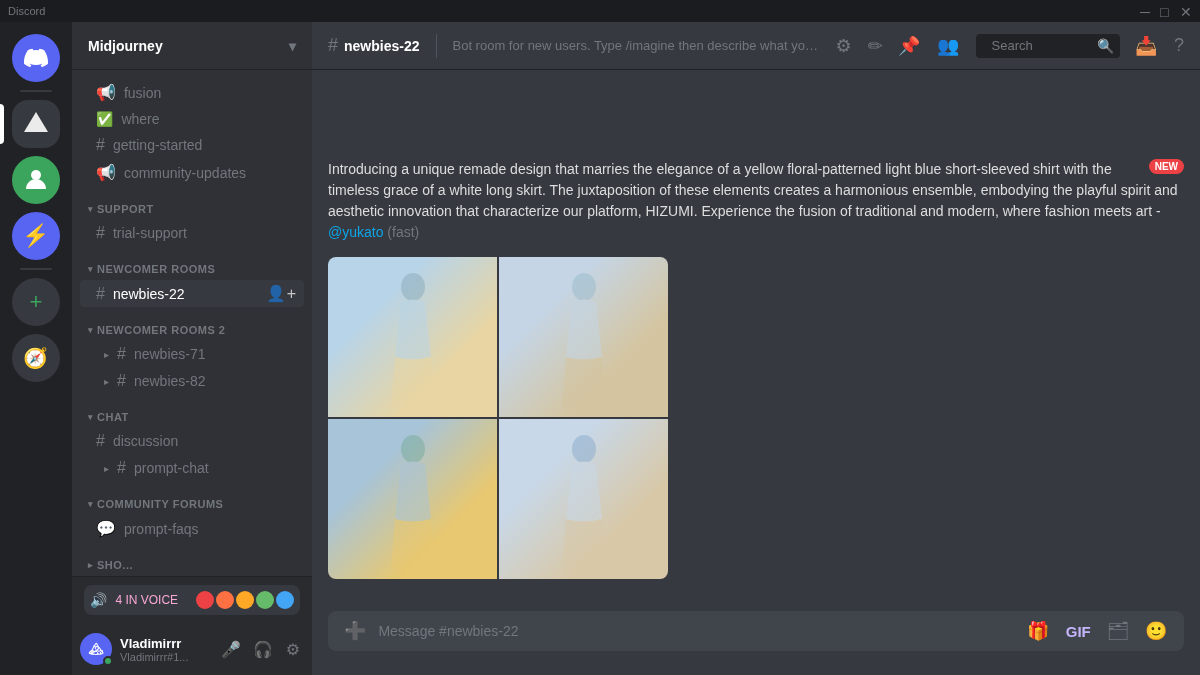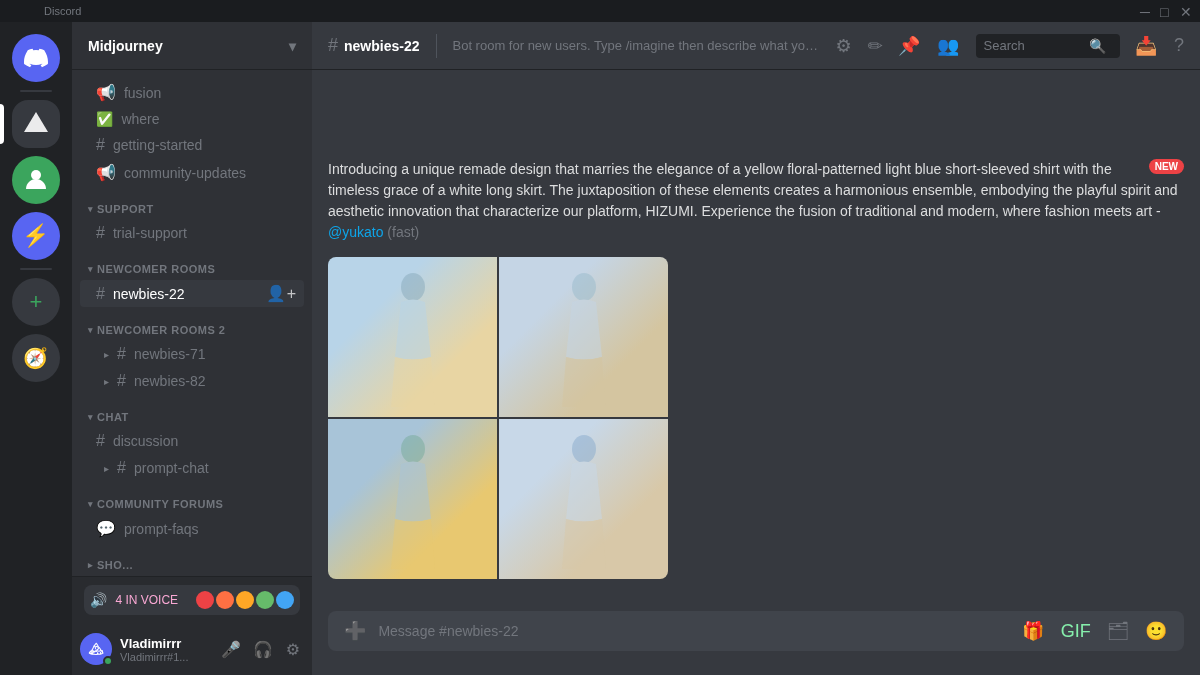--- a/index.html
+++ b/index.html
@@ -20,21 +20,21 @@
       height: 22px;
       background: #1a1c1f;
       display: flex;
       align-items: center;
       justify-content: space-between;
       padding: 0 8px;
       font-size: 11px;
       color: #72767d;
       flex-shrink: 0;
     }
-    .title-bar-left { display: flex; align-items: center; gap: 6px; margin-left: 36px; }
+    .title-bar-left { display: flex; align-items: center; gap: 6px; }
     .title-bar-controls { display: flex; gap: 8px; }
     .title-bar-btn { width: 12px; height: 12px; cursor: pointer; color: #72767d; font-size: 14px; line-height: 1; }
 
     
     .app-layout {
       display: flex;
       flex: 1;
       overflow: hidden;
     }
 
@@ -219,21 +219,21 @@
     }
     .chat-header-channel { display: flex; align-items: center; gap: 6px; font-weight: 600; color: #fff; }
     .chat-header-hash { color: #72767d; font-size: 18px; font-weight: 400; }
     .chat-header-divider { width: 1px; height: 24px; background: #4f545c; margin: 0 4px; }
     .chat-header-desc { color: #72767d; font-size: 13px; overflow: hidden; text-overflow: ellipsis; white-space: nowrap; flex: 1; }
     .header-icons { display: flex; align-items: center; gap: 16px; color: #72767d; }
     .header-icon { cursor: pointer; font-size: 18px; }
     .search-bar {
       background: #202225;
       border-radius: 4px;
-      padding: 4px 8px;
+      padding: 4px 16px;
       display: flex;
       align-items: center;
       gap: 6px;
       width: 144px;
     }
     .search-input {
       background: none;
       border: none;
       outline: none;
       color: #dcddde;
@@ -571,21 +571,21 @@
         </div>
       </div>
     </div>
 
     <div class="message-input-area">
       <div class="message-input-box">
         <button class="msg-input-btn">➕</button>
         <input type="text" class="msg-input" placeholder="Message #newbies-22" style="">
         <div class="msg-right-btns">
           <button class="msg-right-btn">🎁</button>
-          <button class="msg-right-btn" style="font-size:18px; font-weight:normal; color:#86efac;">GIF</button>
+          <button class="msg-right-btn" style="font-size:15px; font-weight:bold; color:#c4b5fd;">GIF</button>
           <button class="msg-right-btn">🗂</button>
           <button class="msg-right-btn">🙂</button>
         </div>
       </div>
     </div>
   </div>
 
 </div>
 
 </body></html>

